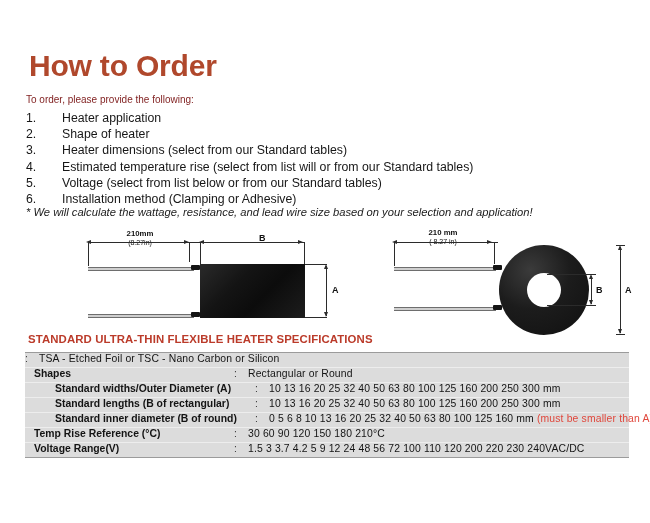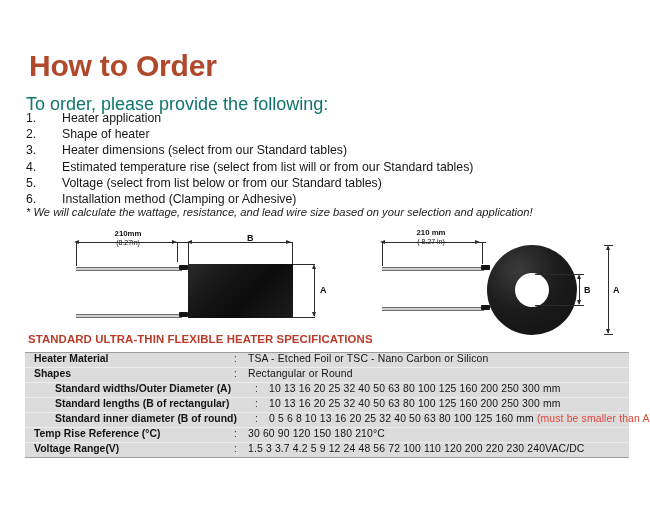--- a/index.html
+++ b/index.html
@@ -32,22 +32,22 @@
     color: #b0482c;
     line-height: 1;
     text-align: right;
   }
 
   
   .intro {
     position: absolute;
     left: 26px;
     top: 94px;
-    font-size: 18px;
-    color: #0f766e;
+    font-size: 10px;
+    color: #7f1d1d;
   }
 
   .steps {
     position: absolute;
     left: 26px;
     top: 110px;
     width: 600px;
   }
   .step {
     display: flex;
@@ -68,21 +68,21 @@
     left: 26px;
     top: 206px;
     font-size: 11.2px;
     font-style: italic;
     color: #1a1a1a;
   }
 
   
   .diagrams {
     position: absolute;
-    left: 0;
+    left: 12px;
     top: 228px;
     width: 516px;
     height: 105px;
   }
   .diagram {
     position: absolute;
     top: 0;
   }
   .diagram.rect { left: 62px; width: 280px; height: 105px; }
   .diagram.round { left: 370px; width: 270px; height: 105px; }
@@ -331,21 +331,20 @@
       <div class="tickh" style="left:234px; top:106px;"></div>
       <div class="lbl-letter" style="left:243px; top:57px;">A</div>
     </div>
   </div>
 
   <div class="spec-heading">STANDARD ULTRA-THIN FLEXIBLE HEATER SPECIFICATIONS</div>
 
   <div class="spec-table">
 
     <div class="spec-row">
-      <div class="spec-label">Heater Material</div>
       <div class="spec-colon">:</div>
       <div class="spec-value">TSA  - Etched Foil  or  TSC - Nano Carbon  or  Silicon</div>
     </div>
 
     <div class="spec-row">
       <div class="spec-label">Shapes</div>
       <div class="spec-colon">:</div>
       <div class="spec-value">Rectangular or Round</div>
     </div>
 

